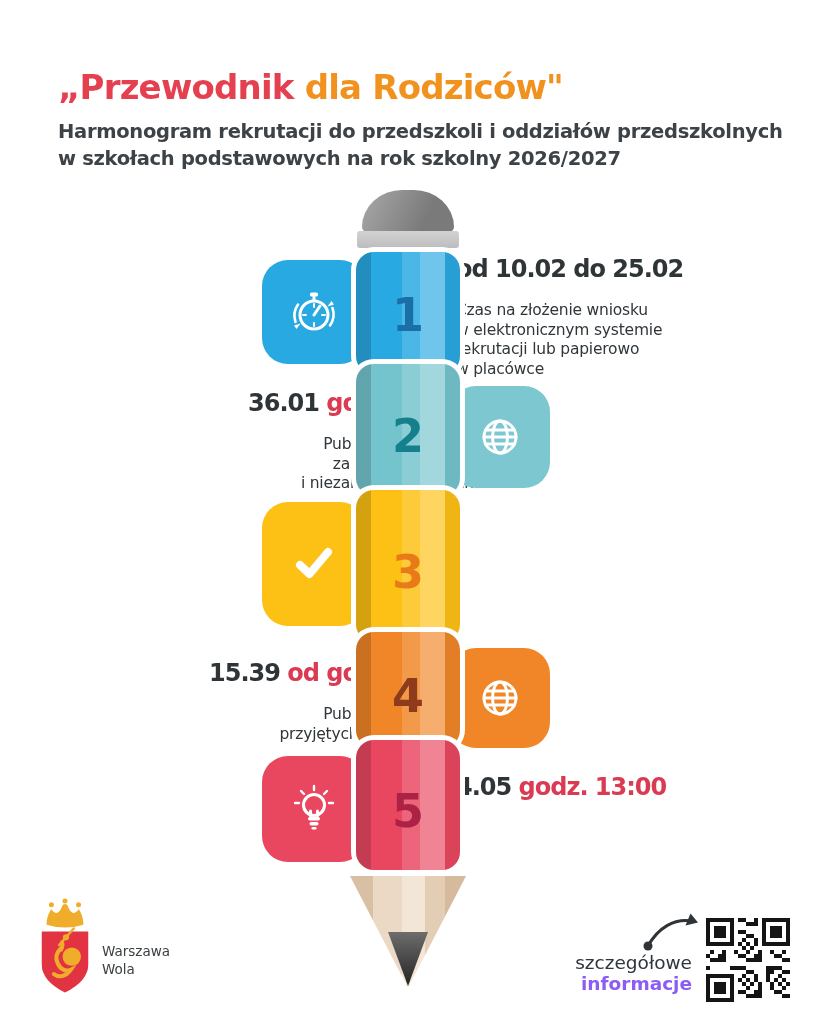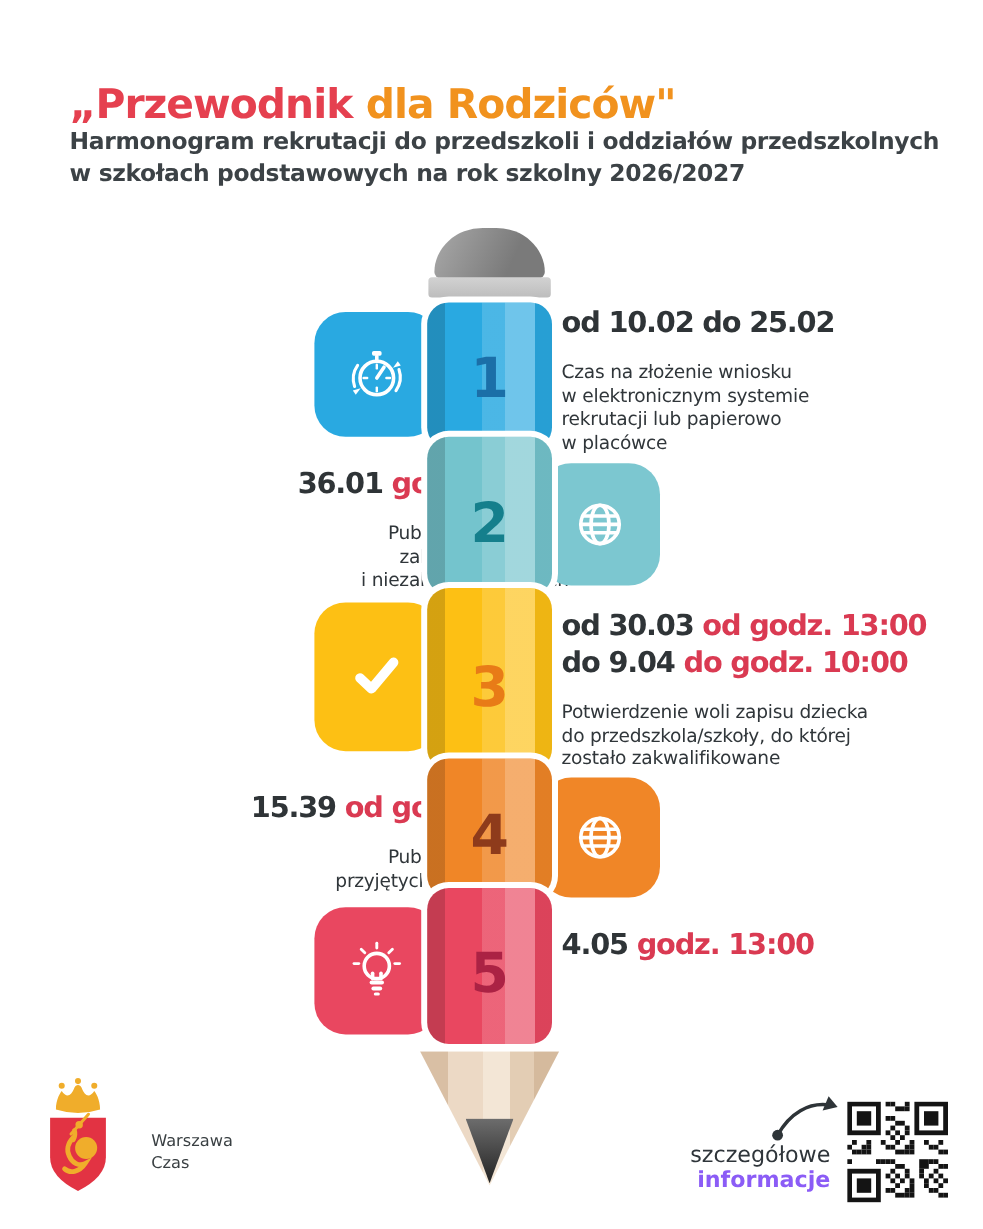--- a/index.html
+++ b/index.html
@@ -2,21 +2,21 @@
 <html><head>
 <meta charset="utf-8">
 <style>
   html,body{margin:0;padding:0;background:#fff;}
   .poster{position:relative;width:819px;height:1024px;background:#ffffff;overflow:hidden;
           font-family:"DejaVu Sans","Liberation Sans",sans-serif;color:#30363a;}
 
   
   .title{position:absolute;left:58px;top:44px;font-size:34px;font-weight:800;letter-spacing:-0.8px;white-space:nowrap;}
   .t-red{color:#e5404f;text-align:center;} .t-orange{color:#f1921e;}
-  .subtitle{position:absolute;left:58px;top:84px;font-size:19.5px;font-weight:600;color:#3c4246;
+  .subtitle{position:absolute;left:58px;top:98px;font-size:19.5px;font-weight:600;color:#3c4246;
             line-height:27px;white-space:pre-line;letter-spacing:-0.3px;}
 
   
   .eraser-top{position:absolute;left:362px;top:190px;width:92px;height:42px;z-index:2;
               background:linear-gradient(115deg,#a9a9a9,#7a7a7a 70%);
               border-radius:46px 46px 6px 6px / 42px 42px 6px 6px;}
   .eraser-band{position:absolute;left:357px;top:231px;width:102px;height:17px;z-index:2;
                background:linear-gradient(180deg,#d2d2d2,#bdbdbd);border-radius:3px;}
   .seg{position:absolute;left:356px;width:104px;border-radius:18px;box-shadow:0 0 0 5px #fff;
        display:flex;align-items:center;justify-content:center;}
@@ -39,31 +39,31 @@
   .sq{position:absolute;border-radius:26px;display:flex;align-items:center;justify-content:center;z-index:1;}
   .sq svg{width:56px;height:56px;}
   .sq1{left:262px;top:260px;width:104px;height:104px;background:#29a9e1;}
   .sq2{left:450px;top:386px;width:100px;height:102px;background:#7cc7d0;}
   .sq3{left:262px;top:502px;width:104px;height:124px;background:#fdc014;}
   .sq4{left:450px;top:648px;width:100px;height:100px;background:#f08627;}
   .sq5{left:262px;top:756px;width:104px;height:106px;background:#e94760;}
 
   
   .step-text{position:absolute;}
-  .step-text.rightcol{left:468px;text-align:left;}
+  .step-text.rightcol{left:456px;text-align:left;}
   .step-text.leftcol{right:345px;text-align:right;}
   .h-line{font-size:24px;font-weight:800;color:#2f3437;letter-spacing:-1px;line-height:31px;white-space:nowrap;}
   .h-line .rd{color:#da3a52;}
   .desc{font-size:15.5px;line-height:19.5px;color:#30363a;white-space:pre-line;margin-top:16px;
         font-weight:500;letter-spacing:-0.2px;}
   .st1{top:254px;} .st2{top:388px;} .st3{top:506px;} .st4{top:658px;} .st5{top:772px;}
 
   
   .crest{position:absolute;left:34px;top:894px;width:62px;height:102px;}
-  .logo-text{position:absolute;left:102px;top:942px;font-size:13.5px;line-height:18px;color:#3a4043;margin-left:24px;}
+  .logo-text{position:absolute;left:102px;top:942px;font-size:13.5px;line-height:18px;color:#3a4043;}
   .qr-label{position:absolute;right:127px;top:952px;text-align:right;font-size:18.5px;line-height:21px;}
   .qr-label .l1{color:#2f353a;font-weight:400;}
   .qr-label .l2{color:#8b5cf6;font-weight:700;}
   .qr-arrow{position:absolute;left:640px;top:904px;width:68px;height:52px;}
   .qr-box{position:absolute;left:706px;top:918px;width:84px;height:84px;}
   .icon-stroke{stroke:#fff;fill:none;stroke-linecap:round;stroke-linejoin:round;}
 </style>
 </head>
 <body>
 
@@ -165,27 +165,20 @@
     <div class="desc">Czas na złożenie wniosku
 w elektronicznym systemie
 rekrutacji lub papierowo
 w placówce</div>
   </div>
   <div class="step-text leftcol st2">
     <div class="h-line"><span class="dk">36.01 </span><span class="rd">godz. 13:00</span></div>
     <div class="desc">Publikacja list dzieci
 zakwalifikowanych
 i niezakwalifikowanych</div>
-  </div>
-  <div class="step-text rightcol st3">
-    <div class="h-line"><span class="dk">od 30.03 </span><span class="rd">od godz. 13:00</span></div>
-    <div class="h-line"><span class="dk">do 9.04 </span><span class="rd">do godz. 10:00</span></div>
-    <div class="desc">Potwierdzenie woli zapisu dziecka
-do przedszkola/szkoły, do której
-zostało zakwalifikowane</div>
   </div>
   <div class="step-text leftcol st4">
     <div class="h-line"><span class="dk">15.39 </span><span class="rd">od godz. 13:00</span></div>
     <div class="desc">Publikacja list dzieci
 przyjętych i nieprzyjętych</div>
   </div>
   <div class="step-text rightcol st5">
     <div class="h-line"><span class="dk">4.05 </span><span class="rd">godz. 13:00</span></div>
   </div>
 
@@ -198,21 +191,21 @@
     <g>
       <line x1="26" y1="52" x2="41" y2="35" stroke="#f0ad2b" stroke-width="2.6" stroke-linecap="round"></line>
       <circle cx="33" cy="44" r="3.2" fill="#f0ad2b"></circle>
       <path d="M29 49 C30 52 29 55 28 57" stroke="#f0ad2b" stroke-width="4" fill="none" stroke-linecap="round"></path>
       <circle cx="39" cy="64" r="9.5" fill="#f0ad2b"></circle>
       <path d="M28 55 C23 60 22 66 24.5 71 C27 77 33 80 38 77.5 C33 85 25 86 20.5 82" stroke="#f0ad2b" stroke-width="4.2" fill="none" stroke-linecap="round"></path>
     </g>
   </svg>
   <div class="logo-text">
     <div>Warszawa</div>
-    <div>Czas</div>
+    <div>Wola</div>
   </div>
 
   <svg class="qr-arrow" viewBox="0 0 68 52">
     <circle cx="8" cy="42" r="4.5" fill="#2e3438"></circle>
     <path d="M8 42 C18 24 34 14 52 17" stroke="#2e3438" stroke-width="3" fill="none" stroke-linecap="round"></path>
     <polygon points="58,18.5 45.5,21.5 50.5,9.5" fill="#2e3438"></polygon>
   </svg>
   <div class="qr-label">
     <div class="l1">szczegółowe</div>
     <div class="l2">informacje</div>

